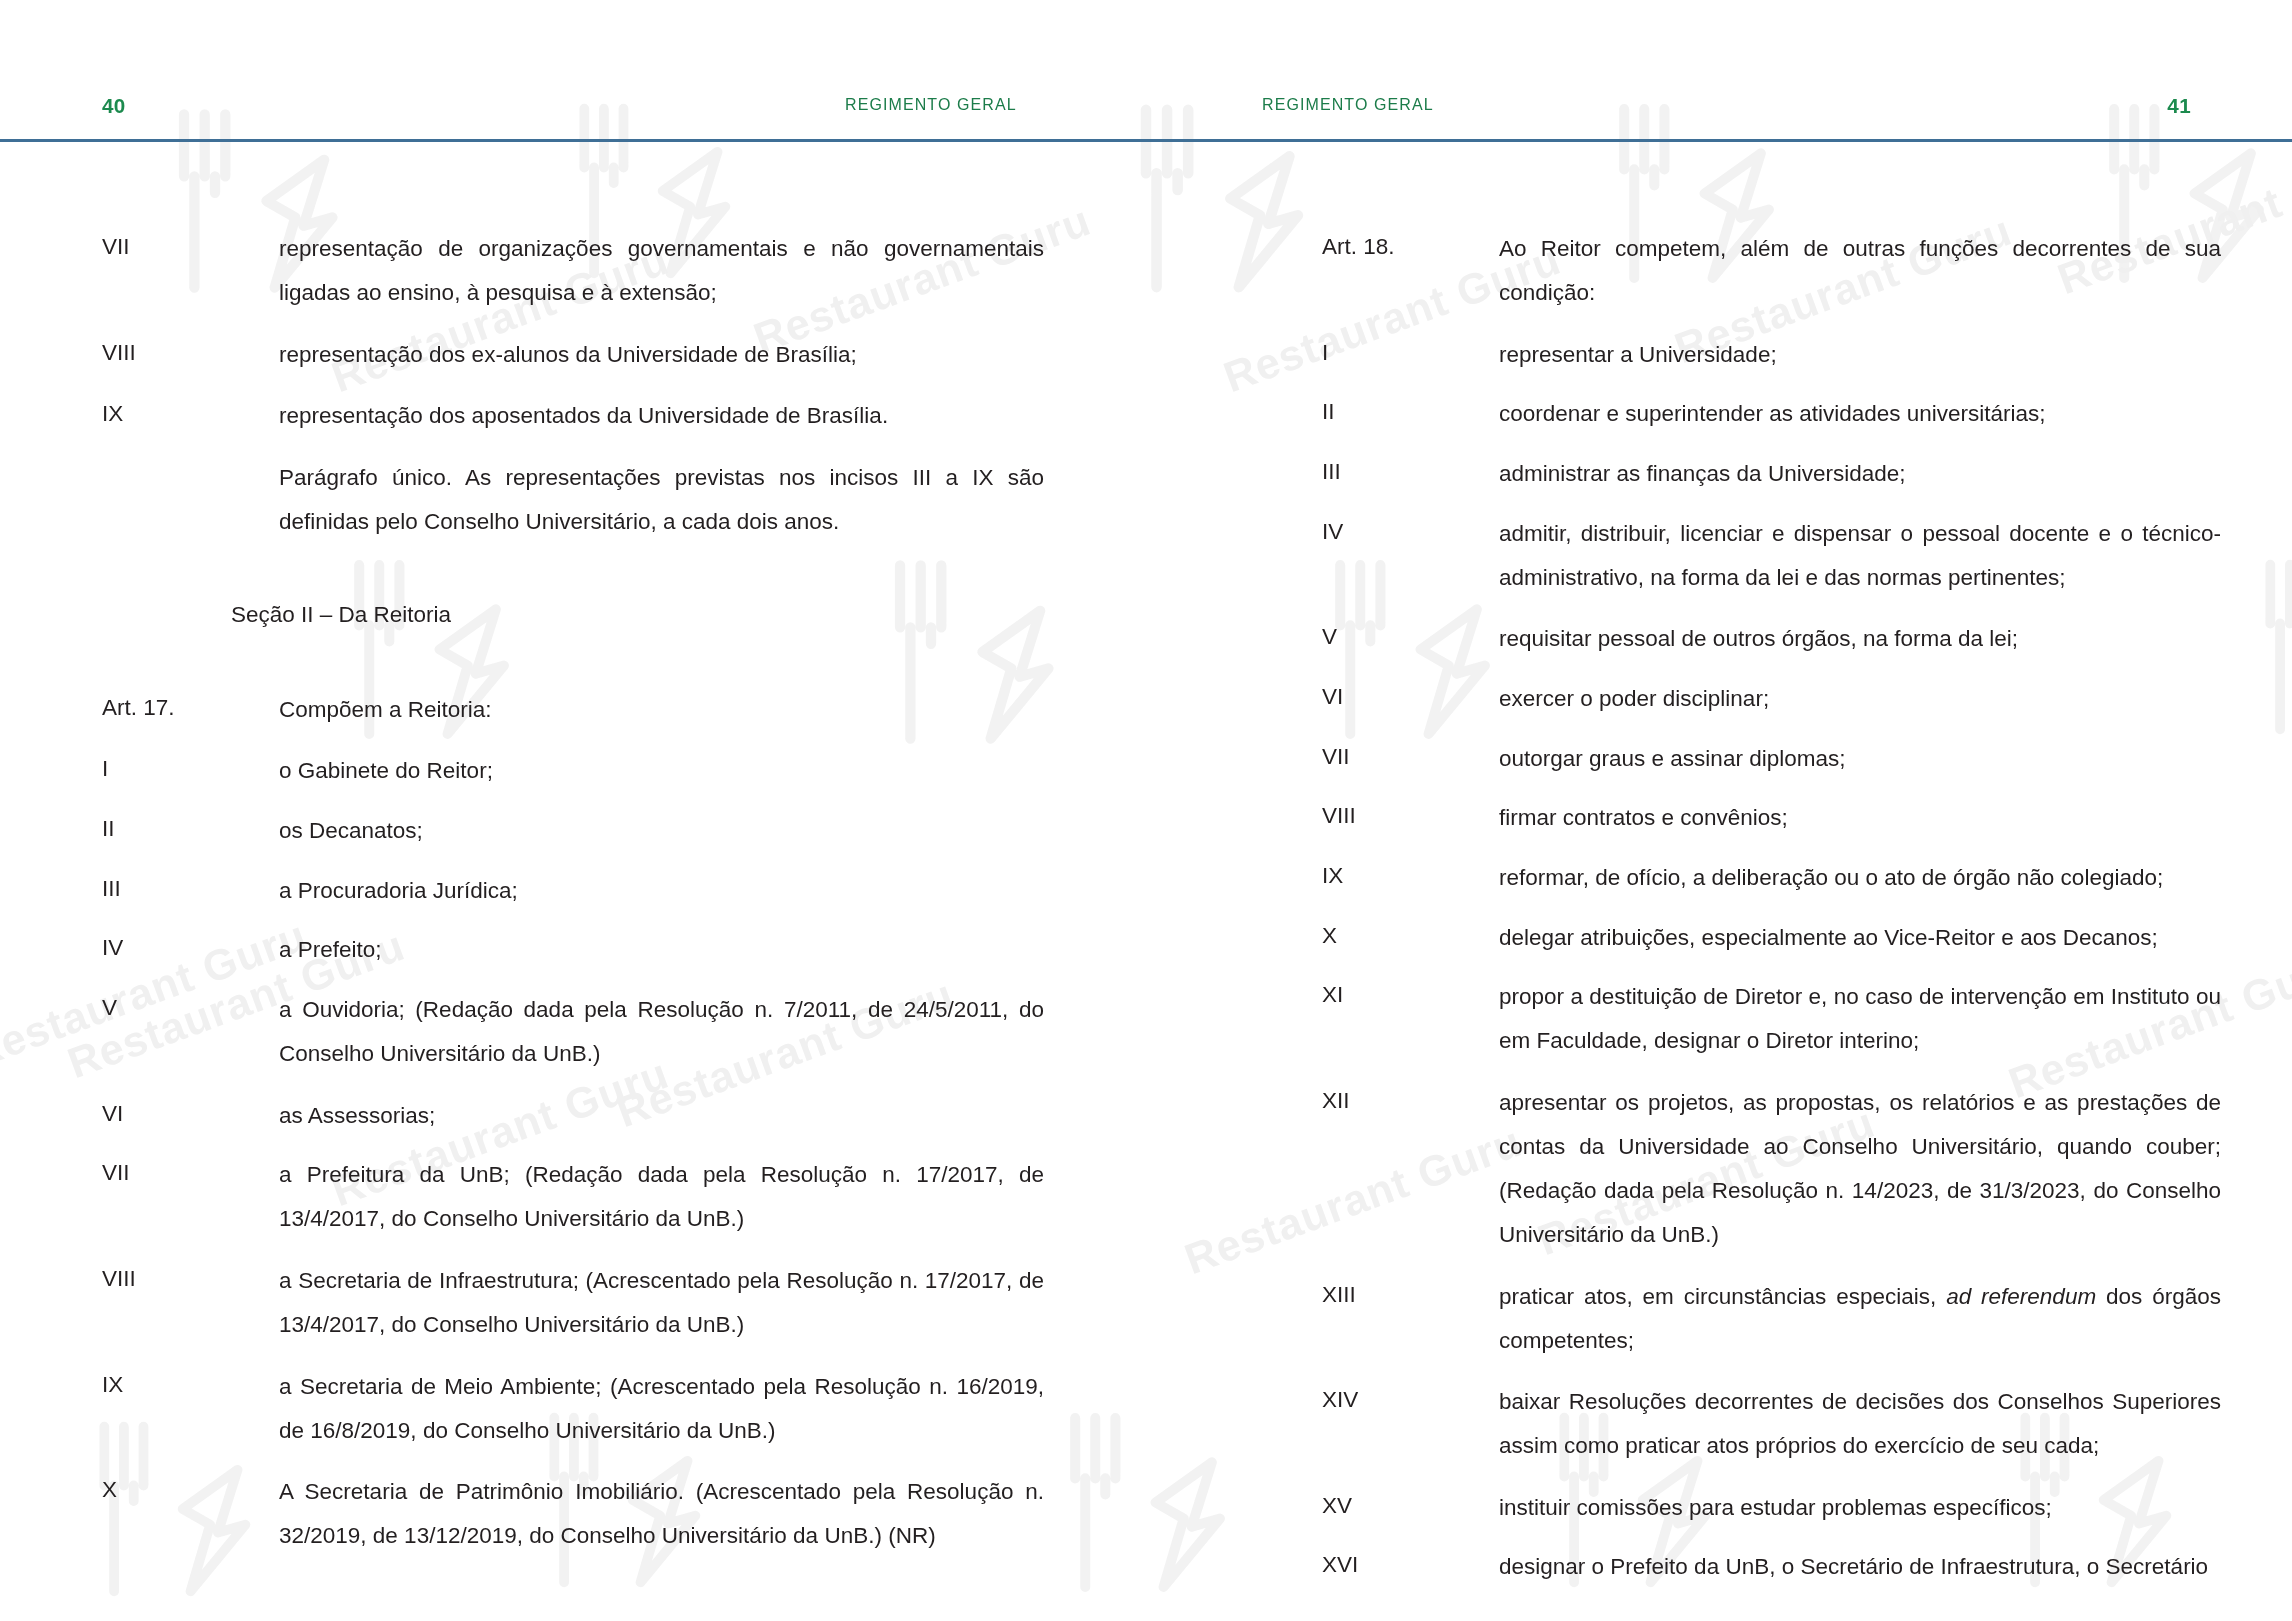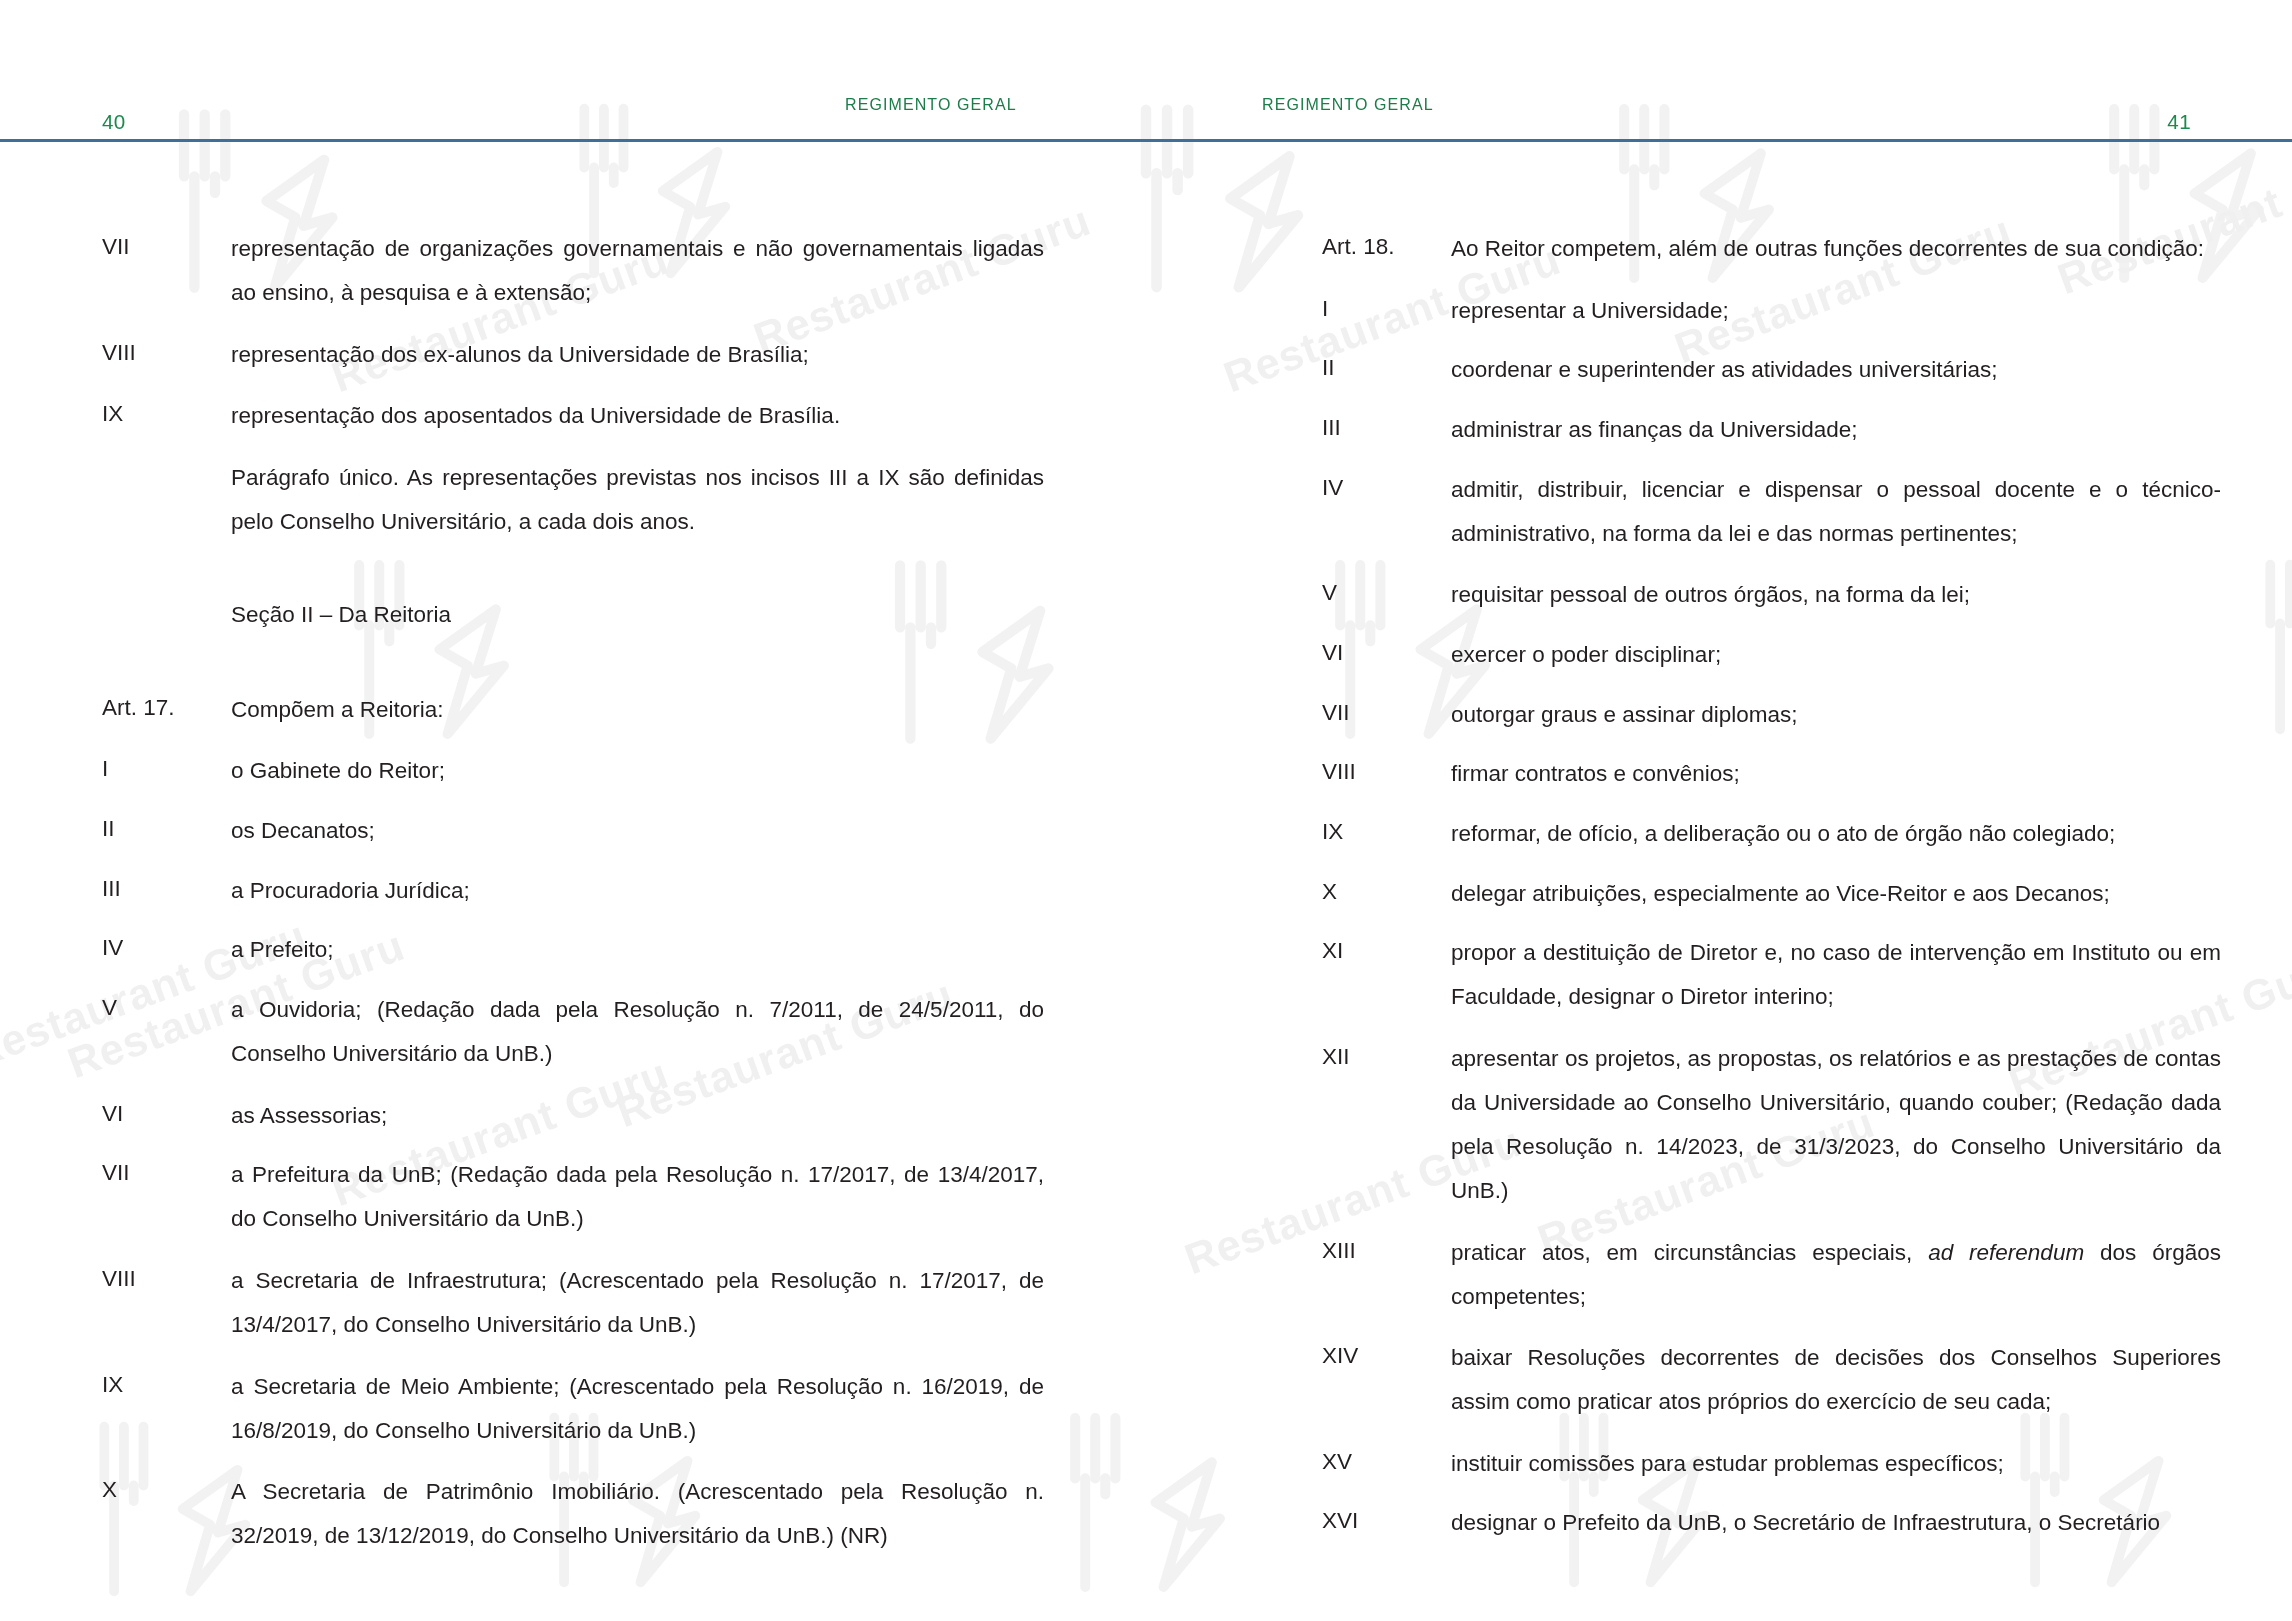--- a/index.html
+++ b/index.html
@@ -46,24 +46,24 @@
   
   .runhead {
     position: absolute;
     top: 94px;
     left: 0;
     right: 0;
     height: 33px;
   }
   .folio {
     position: absolute;
-    top: 16px;
+    top: 0;
     font-family: "Liberation Sans", sans-serif;
     font-size: 20.6px;
-    font-weight: 400;
+    font-weight: 700;
     color: #1c8a4e;
     letter-spacing: 0.4px;
   }
   .folio-left  { left: 102px; }
   .folio-right { right: 102px; }
 
   .runtitle {
     position: absolute;
     top: 2px;
     font-size: 16px;
@@ -95,20 +95,21 @@
     box-sizing: border-box;
   }
   .col-left  { width: 1146px; padding: 0 102px 0 102px; }
   .col-right { width: 1147px; padding: 0 72px 0 176px; }
 
   
   .row {
     display: flex;
     align-items: flex-start;
     margin-bottom: 17.6px;
+    gap: 48px;
   }
   .row.tight { margin-bottom: 15.7px; }
 
   .marker {
     flex: 0 0 auto;
     font-size: 22.5px;
     line-height: 40px;
     color: #231f20;
     white-space: nowrap;
   }

